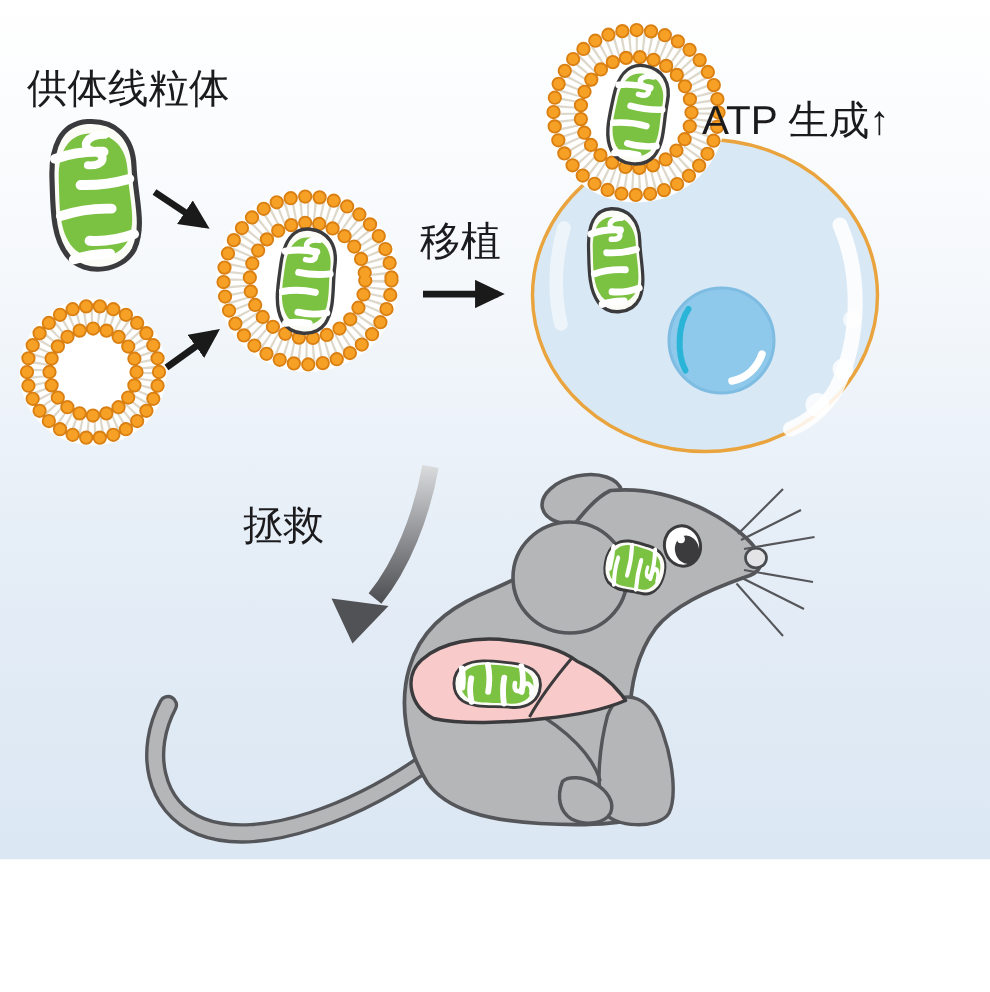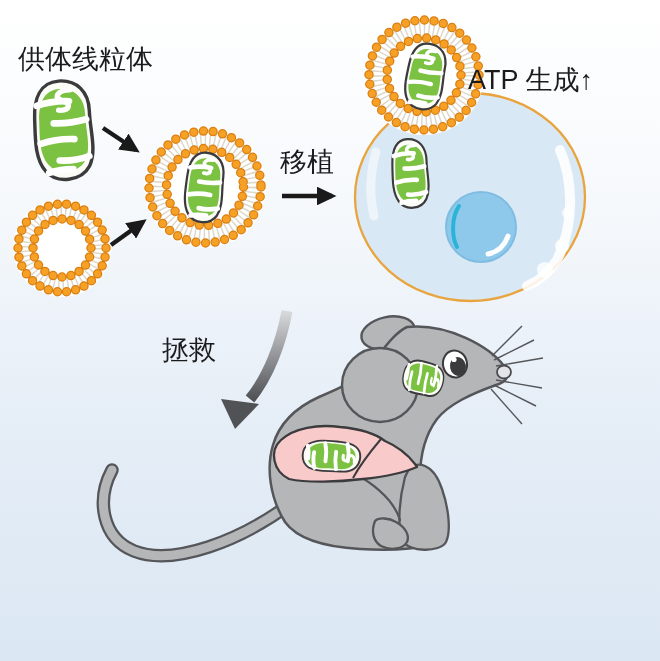--- a/index.html
+++ b/index.html
@@ -1,18 +1,18 @@
 <!DOCTYPE html>
 <html><head>
 <meta charset="utf-8">
 <style>
   html,body{margin:0;padding:0;background:#ffffff;}
   .stage{
     position:relative;
-    width:660px;height:661px;
+    width:660px;height:573px;
     overflow:hidden;
     background:linear-gradient(180deg,#ffffff 0%,#f6f9fc 30%,#e6eef7 62%,#dbe7f3 100%);
     font-family:"Liberation Sans",sans-serif;
   }
   .stage svg{position:absolute;left:0;top:0;}
   .lbl{
     position:absolute;
     color:#1b1b1d;
     font-family:"Liberation Sans",sans-serif;
     white-space:nowrap;

